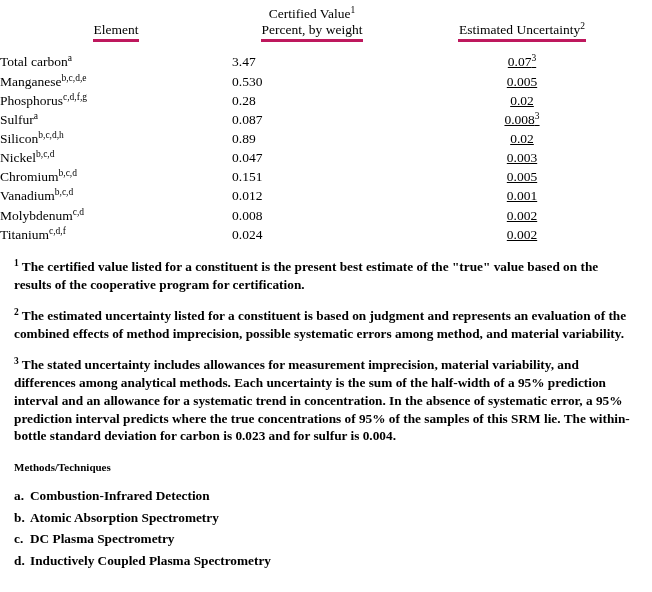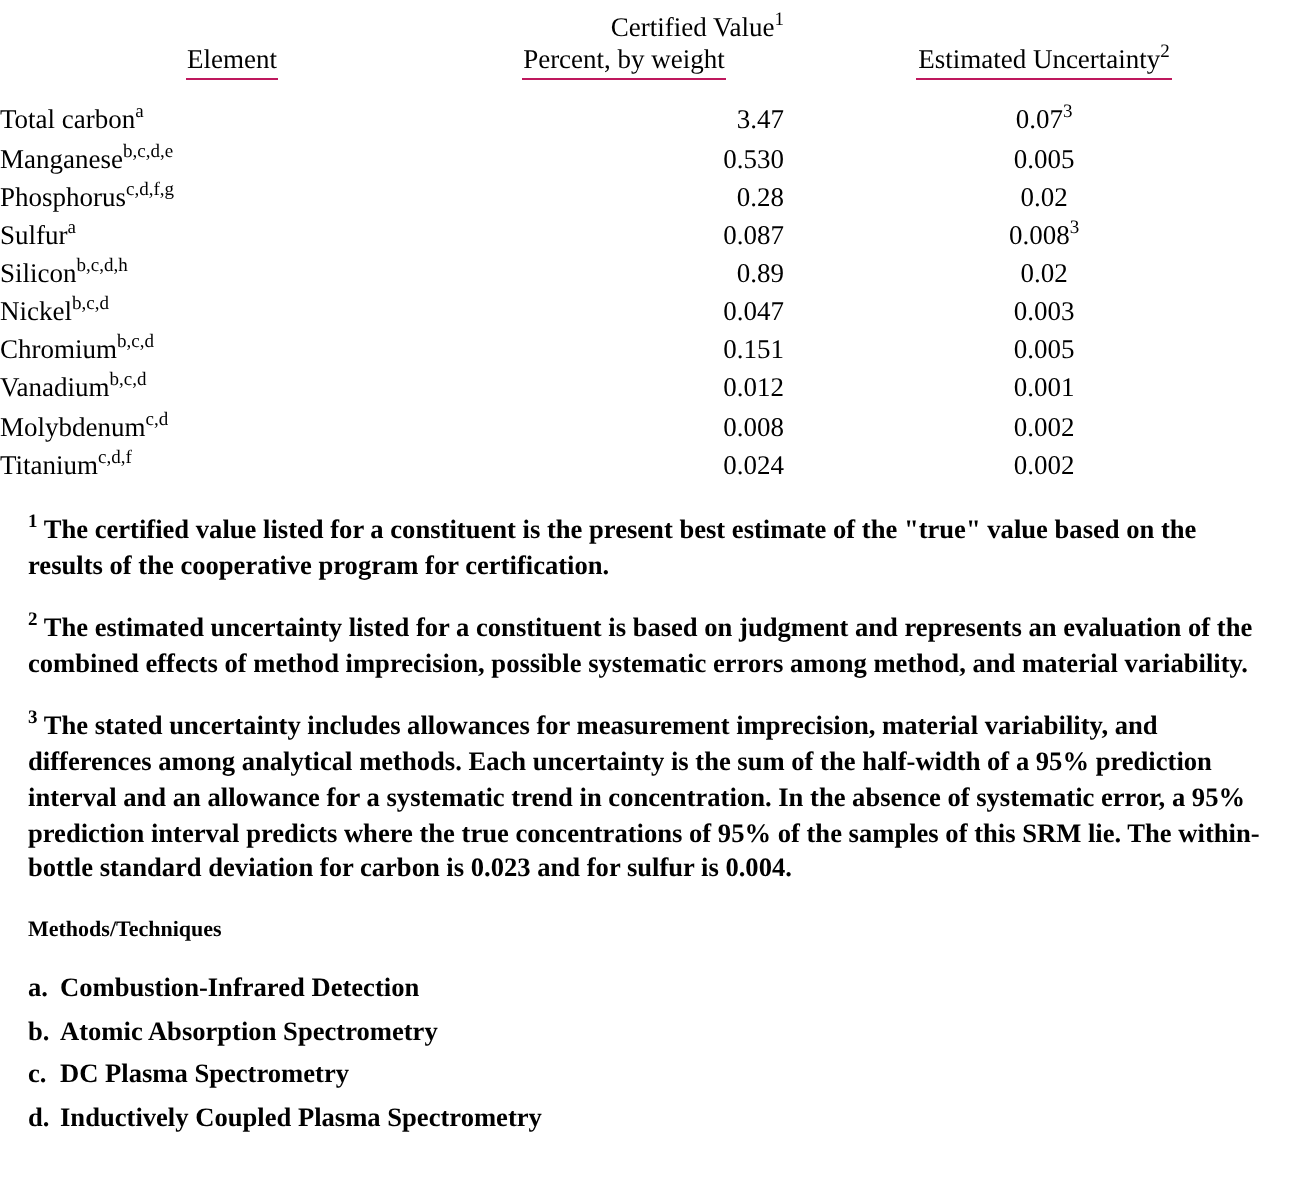--- a/index.html
+++ b/index.html
@@ -35,46 +35,46 @@
 
   table.cert thead th {
     font-weight: normal;
     font-size: 13.5px;
     vertical-align: bottom;
     padding: 0 0 1px 0;
     text-align: center;
   }
   .hdr-underline {
     display: inline-block;
-    border-bottom: 1px solid #be185d;
+    border-bottom: 3px solid #be185d;
     padding: 0 1px 1px 1px;
     line-height: 1.15;
   }
   .hdr-top {
     display: block;
-    text-align: right;
+    text-align: center;
     font-size: 13.5px;
     line-height: 1.2;
   }
   th.th-element { text-align: left; padding-left: 68px; }
   th.th-value   { text-align: center; }
   th.th-unc     { text-align: center; }
 
   table.cert tbody td {
     font-size: 13.5px;
     padding: 0.6px 0;
     line-height: 1.33;
   }
   td.el {
     text-align: left;
     padding-left: 68px;
     white-space: nowrap;
   }
-  td.val { text-align: right; }
-  td.unc { text-align: center; }
+  td.val { text-align: left; }
+  td.unc { text-align: center; text-decoration: underline; }
 
   sup {
     font-size: 9.5px;
     vertical-align: super;
     line-height: 0;
   }
 
   .spacer-row td { height: 9px; padding: 0; }
 
   

